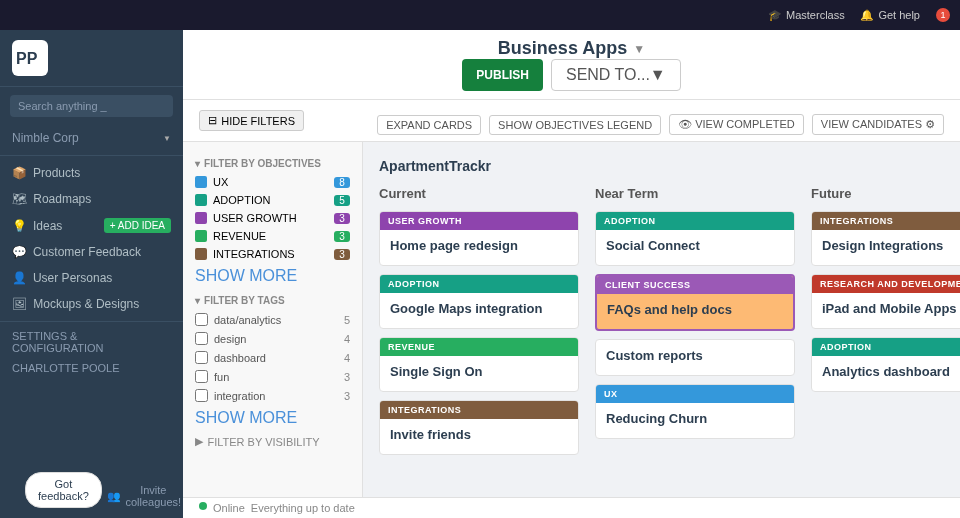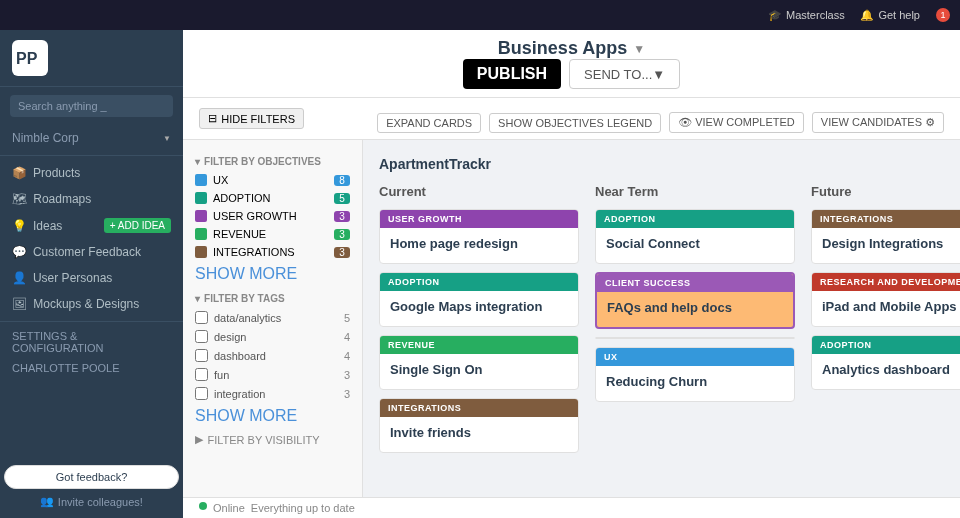--- a/index.html
+++ b/index.html
@@ -17,34 +17,34 @@
     .sidebar { width: 183px; background: #2c3e50; display: flex; flex-direction: column; flex-shrink: 0; overflow-y: auto; }
     .sidebar-logo { padding: 10px 12px; display: flex; align-items: center; gap: 8px; border-bottom: 1px solid #3a4f63; }
     .sidebar-search { padding: 8px 10px; }
     .sidebar-search input { width: 100%; background: #3a4f63; border: none; border-radius: 4px; padding: 5px 8px; color: #ccc; font-size: 11px; outline: none; }
     .sidebar-search input::placeholder { color: #8a9bb0; }
     .sidebar-item { display: flex; align-items: center; justify-content: space-between; padding: 6px 12px; color: #b0bec5; font-size: 12px; cursor: pointer; }
     .sidebar-item-label { display: flex; align-items: center; gap: 6px; }
     .sidebar-item-add { background: #27ae60; color: #fff; border: none; border-radius: 3px; padding: 2px 6px; font-size: 10px; cursor: pointer; }
     .sidebar-company { padding: 6px 12px; color: #8a9bb0; font-size: 12px; display: flex; align-items: center; justify-content: space-between; }
     .sidebar-divider { border-top: 1px solid #3a4f63; margin: 4px 0; }
-    .sidebar-footer { margin-top: auto; padding: 10px 4px; display: flex; flex-direction: column; gap: 6px; }
+    .sidebar-footer { margin-top: auto; padding: 10px 25px; display: flex; flex-direction: row; gap: 6px; align-items: flex-end; }
     .got-feedback-btn { background: #fff; color: #2c3e50; border: 1px solid #ddd; border-radius: 16px; padding: 5px 12px; font-size: 11px; cursor: pointer; text-align: center; }
     .invite-btn { background: transparent; color: #8a9bb0; font-size: 11px; cursor: pointer; text-align: center; display: flex; align-items: center; gap: 4px; justify-content: center; }
     .settings-item { color: #8a9bb0; font-size: 11px; padding: 4px 12px; cursor: pointer; }
 
     
     .content { flex: 1; display: flex; flex-direction: column; overflow: hidden; background: #f0f2f5; }
 
     
     .content-header { background: #fff; padding: 8px 16px; display: flex; align-items: center; justify-content: space-between; border-bottom: 1px solid #e0e0e0; flex-shrink: 0; flex-direction: column; }
     .page-title { font-size: 18px; font-weight: 600; color: #2c3e50; display: flex; align-items: center; gap: 6px; }
     .header-actions { display: flex; gap: 8px; }
-    .btn-publish { background: #000000; color: #fff; border: none; border-radius: 4px; padding: 6px 14px; font-size: 16px; cursor: pointer; font-weight: 600; }
-    .btn-send { background: #fff; color: #555; border: 1px solid #ccc; border-radius: 4px; padding: 6px 14px; font-size: 13px; cursor: pointer; display: flex; align-items: center; gap: 0; }
+    .btn-publish { background: #15803d; color: #fff; border: none; border-radius: 4px; padding: 6px 14px; font-size: 12px; cursor: pointer; font-weight: 600; }
+    .btn-send { background: #fff; color: #555; border: 1px solid #ccc; border-radius: 4px; padding: 6px 14px; font-size: 16px; cursor: pointer; display: flex; align-items: center; gap: 0; }
 
     
     .filter-bar { background: #fff; padding: 6px 16px; display: flex; align-items: center; gap: 8px; border-bottom: 1px solid #e0e0e0; flex-shrink: 0; }
     .hide-filters-btn { background: #f0f0f0; border: 1px solid #ccc; border-radius: 3px; padding: 3px 8px; font-size: 11px; cursor: pointer; display: flex; align-items: center; gap: 4px; }
     .filter-action-btn { background: transparent; border: 1px solid #ccc; border-radius: 3px; padding: 3px 8px; font-size: 11px; cursor: pointer; color: #555; margin-top: 8px; }
 
     
     .main-content { display: flex; flex: 1; overflow: hidden; }
 
     
@@ -334,20 +334,23 @@
             <div style="position:relative;">
               <div class="card" style="border:2px solid #9b59b6; background:#fdba74;">
                 <div class="card-tag tag-client-success">CLIENT SUCCESS</div>
                 <div class="card-body">
                   <div class="card-title">FAQs and help docs</div>
                 </div>
               </div>
             </div>
 
             <div class="card">
+              <div class="card-body">
+                <div class="card-title">Custom reports</div>
+              </div>
             </div>
 
             <div class="card">
               <div class="card-tag" style="background:#3498db;color:#fff;">UX</div>
               <div class="card-body">
                 <div class="card-title">Reducing Churn</div>
               </div>
             </div>
           </div>
 

